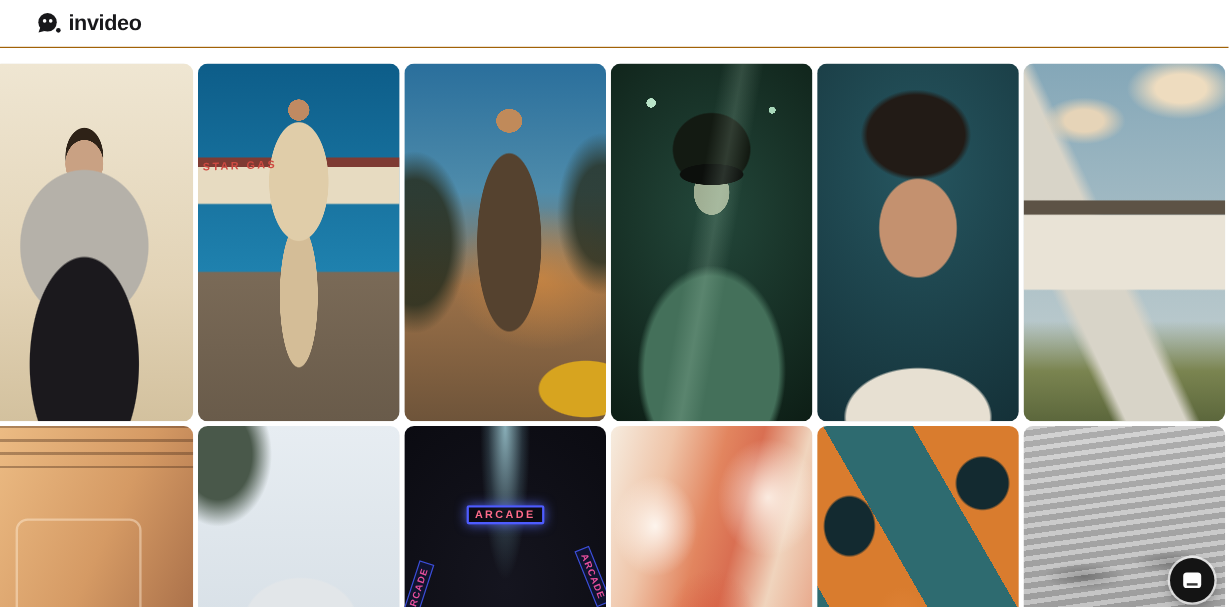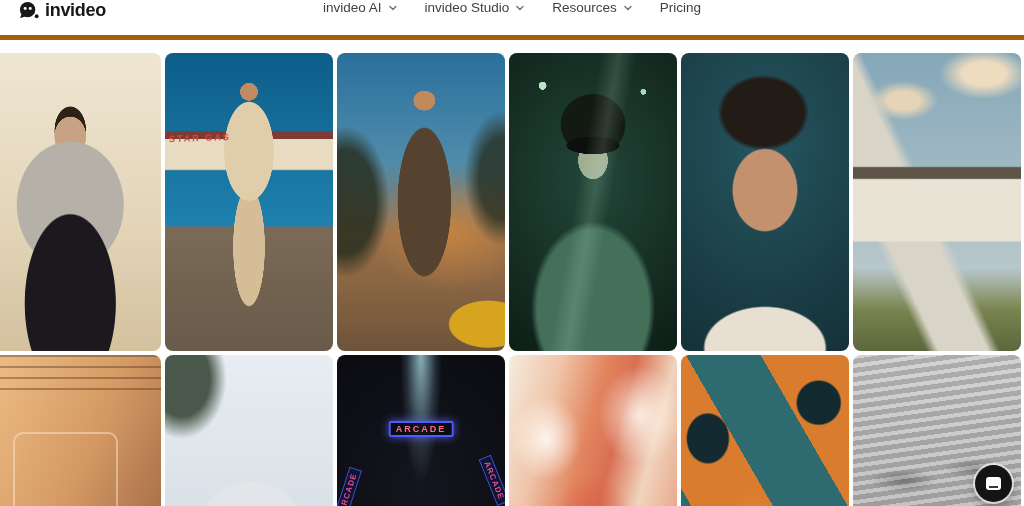--- a/index.html
+++ b/index.html
@@ -1,22 +1,22 @@
 <!DOCTYPE html>
 <html><head>
 <meta charset="utf-8">
 <style>
   html,body{margin:0;padding:0;background:#fff;overflow:hidden;}
   *{box-sizing:border-box;}
   .page{position:relative;width:1024px;height:506px;background:#fff;overflow:hidden;
         font-family:"Liberation Sans",sans-serif;}
 
   
-  header{position:relative;display:flex;align-items:flex-start;height:40px;
-         padding:0 19px 0 18px;background:#fff;border-bottom:5px solid #a16207;z-index:5;}
+  header{position:relative;display:flex;align-items:center;height:40px;
+         padding:0 19px 0 30px;background:#fff;border-bottom:1px solid #a16207;z-index:5;}
   .logo{display:flex;align-items:center;gap:6px;cursor:pointer;}
   .logo-text{font-size:18px;font-weight:700;color:#18181b;letter-spacing:-.3px;}
   nav{position:absolute;left:50%;transform:translateX(-50%);display:flex;align-items:center;gap:27px;}
   .nav-item{display:flex;align-items:center;gap:6px;font-size:13.5px;color:#3f3f46;cursor:pointer;}
   .auth{margin-left:auto;display:flex;align-items:center;gap:8px;}
   .btn{font-family:"Liberation Sans",sans-serif;font-size:13px;font-weight:700;height:28px;
        border-radius:999px;padding:0 16px;cursor:pointer;line-height:26px;}
   .btn-login{background:#fff;border:1px solid #e4e4e7;color:#18181b;}
   .btn-signup{background:#0b69f5;border:1px solid #0b69f5;color:#fff;}
 
@@ -164,43 +164,20 @@
       <svg width="21" height="21" viewBox="0 0 24 24">
         <circle cx="11" cy="11" r="8.8" fill="#18181b"></circle>
         <path d="M4.2 15.5 L2.4 20.6 L8 19.2 Z" fill="#18181b"></path>
         <circle cx="8.2" cy="9.6" r="1.7" fill="#ffffff"></circle>
         <circle cx="14" cy="9.6" r="1.7" fill="#ffffff"></circle>
         <circle cx="21.3" cy="18.6" r="2.2" fill="#18181b"></circle>
       </svg>
       <span class="logo-text">invideo</span>
     </div>
 
-    <nav>
-      <div class="nav-item">
-        <span>invideo AI</span>
-        <svg width="10" height="10" viewBox="0 0 10 10">
-          <path d="M2 3.5 L5 6.5 L8 3.5" stroke="#71717a" stroke-width="1.4" fill="none" stroke-linecap="round" stroke-linejoin="round"></path>
-        </svg>
-      </div>
-      <div class="nav-item">
-        <span>invideo Studio</span>
-        <svg width="10" height="10" viewBox="0 0 10 10">
-          <path d="M2 3.5 L5 6.5 L8 3.5" stroke="#71717a" stroke-width="1.4" fill="none" stroke-linecap="round" stroke-linejoin="round"></path>
-        </svg>
-      </div>
-      <div class="nav-item">
-        <span>Resources</span>
-        <svg width="10" height="10" viewBox="0 0 10 10">
-          <path d="M2 3.5 L5 6.5 L8 3.5" stroke="#71717a" stroke-width="1.4" fill="none" stroke-linecap="round" stroke-linejoin="round"></path>
-        </svg>
-      </div>
-      <div class="nav-item">
-        <span>Pricing</span>
-      </div>
-    </nav>
 
   </header>
 
   <div class="grid">
     <div class="tile t1" style="--c1: #efe6d2; --c2: #e2d3b6; --c3: #2e2217; --c4: #b5b1a9; --c5: #1b191d; --c6: #c9a183;"></div>
     <div class="tile t2" style="--c1: #0d5d89; --c2: #1f81ae; --c3: #7e3b33; --c4: #e0cda9; --c5: #7a6a57; --c6: #c08a62;">
       <span class="gas-sign">STAR GAS</span>
     </div>
     <div class="tile t3" style="--c1: #2a6f9c; --c2: #4f8cab; --c3: #55422f; --c4: #2f3626; --c5: #d7a41f; --c6: #c08a5a;"></div>
     <div class="tile t4" style="--c1: #0b1a12; --c2: #23473a; --c3: #131a12; --c4: #9fae93; --c5: #0c0f0c; --c6: #44705a;"></div>

